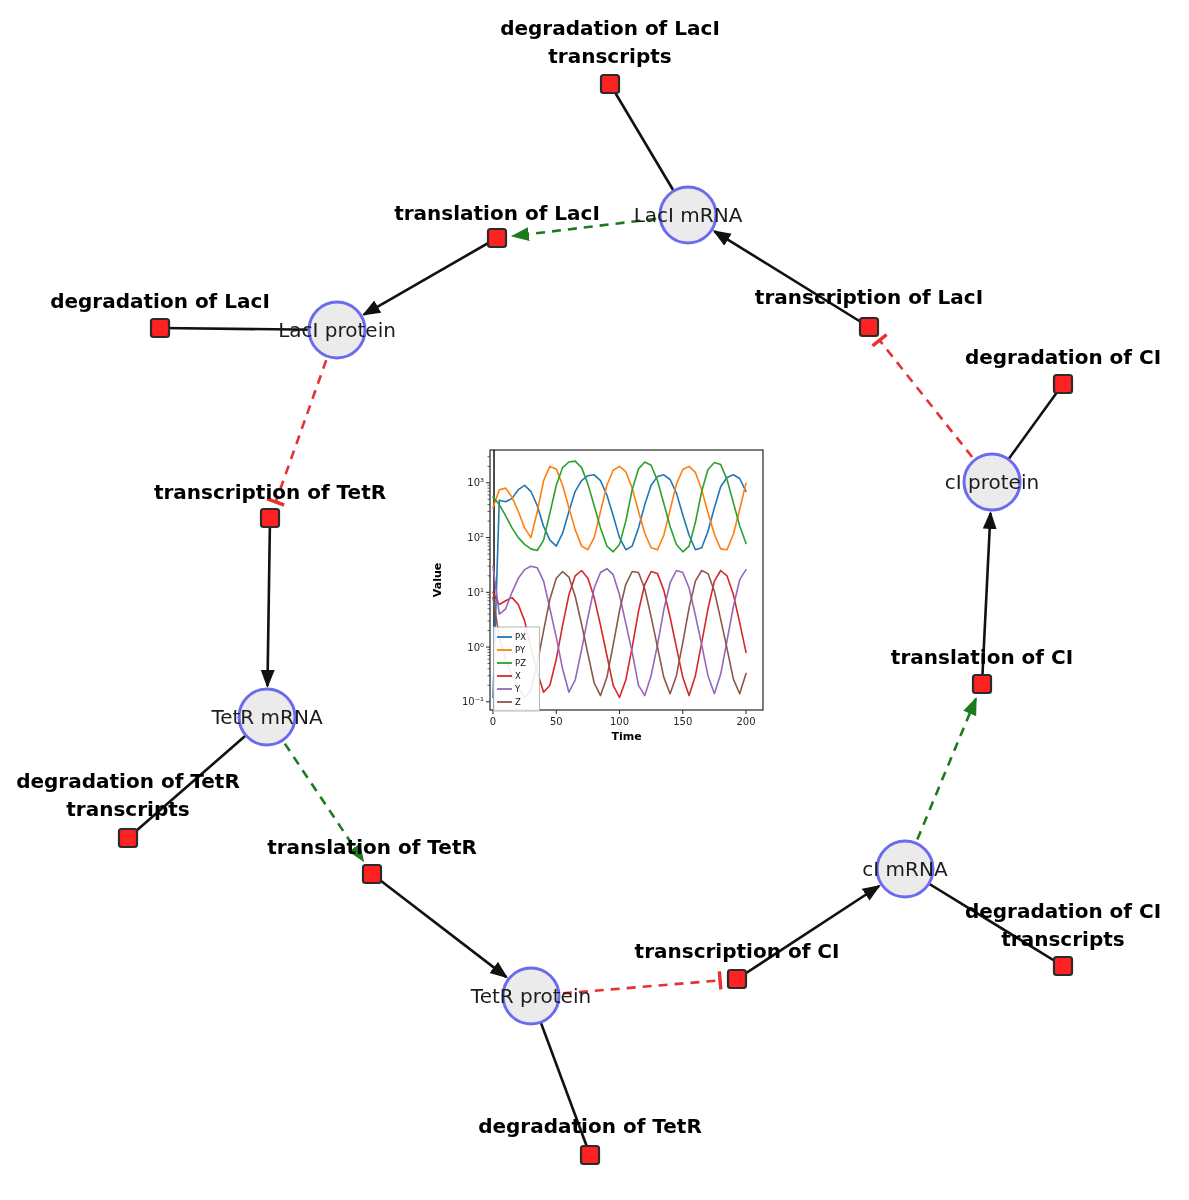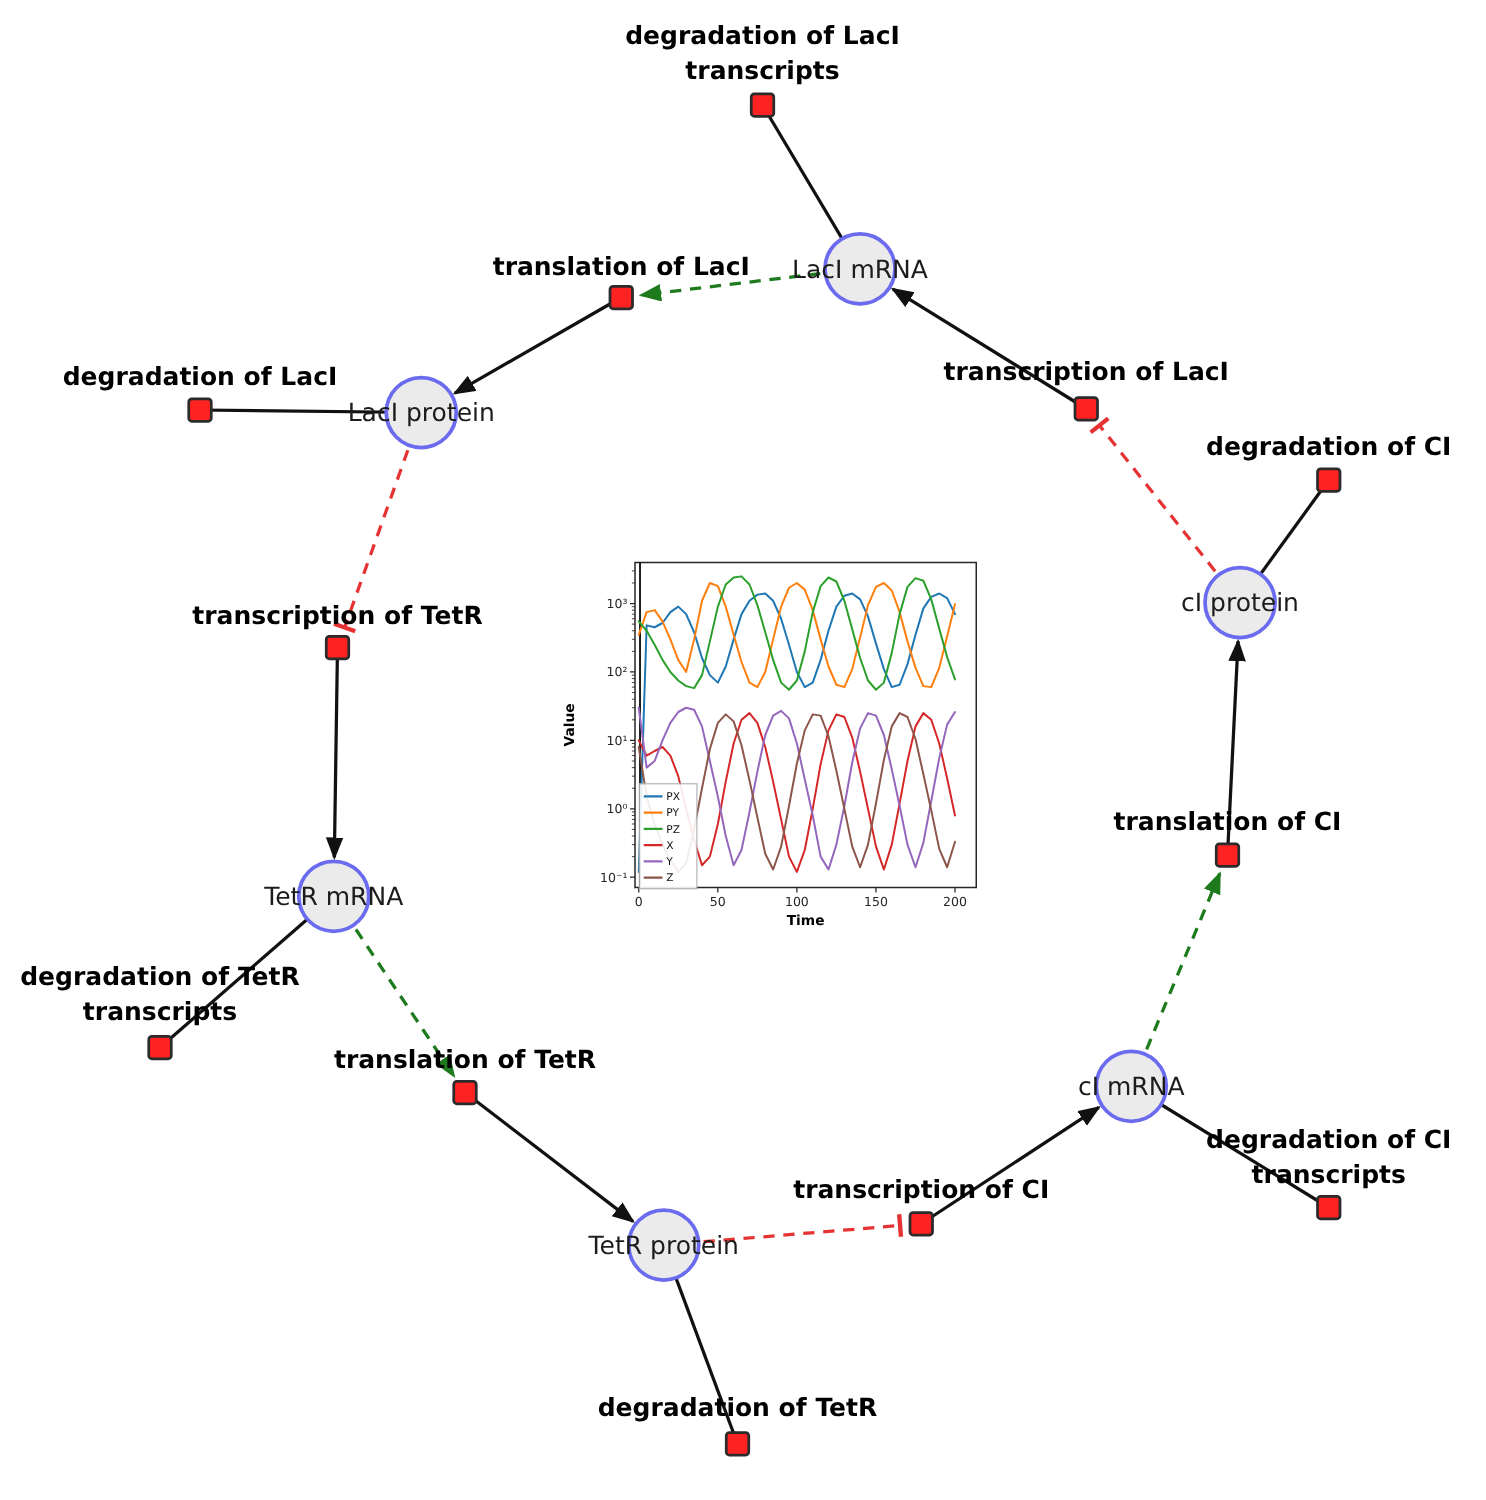--- a/index.html
+++ b/index.html
@@ -1,19 +1,19 @@
 <!DOCTYPE html>
 <html><head>
 <meta charset="utf-8">
 <style>
   html,body{margin:0;padding:0;background:#ffffff;}
   body{width:1189px;height:1200px;overflow:hidden;font-family:"DejaVu Sans",sans-serif;}
   #canvas{position:relative;width:1189px;height:1200px;background:#ffffff;}
   #network{position:absolute;left:0;top:0;}
-  #inset{position:absolute;left:444px;top:438px;}
+  #inset{position:absolute;left:426px;top:438px;}
   text{font-family:"DejaVu Sans",sans-serif;}
   .species-label{font-size:20px;fill:#1c1c1c;}
   .reaction-label{font-size:20px;font-weight:700;fill:#000000;}
   .tick{font-size:10px;fill:#262626;}
   .axis-label{font-size:11px;font-weight:700;fill:#000000;}
   .legend-label{font-size:8.5px;fill:#111111;}
   .series{fill:none;stroke-width:1.6;stroke-linejoin:round;stroke-linecap:round;}
 </style>
 </head>
 <body>

